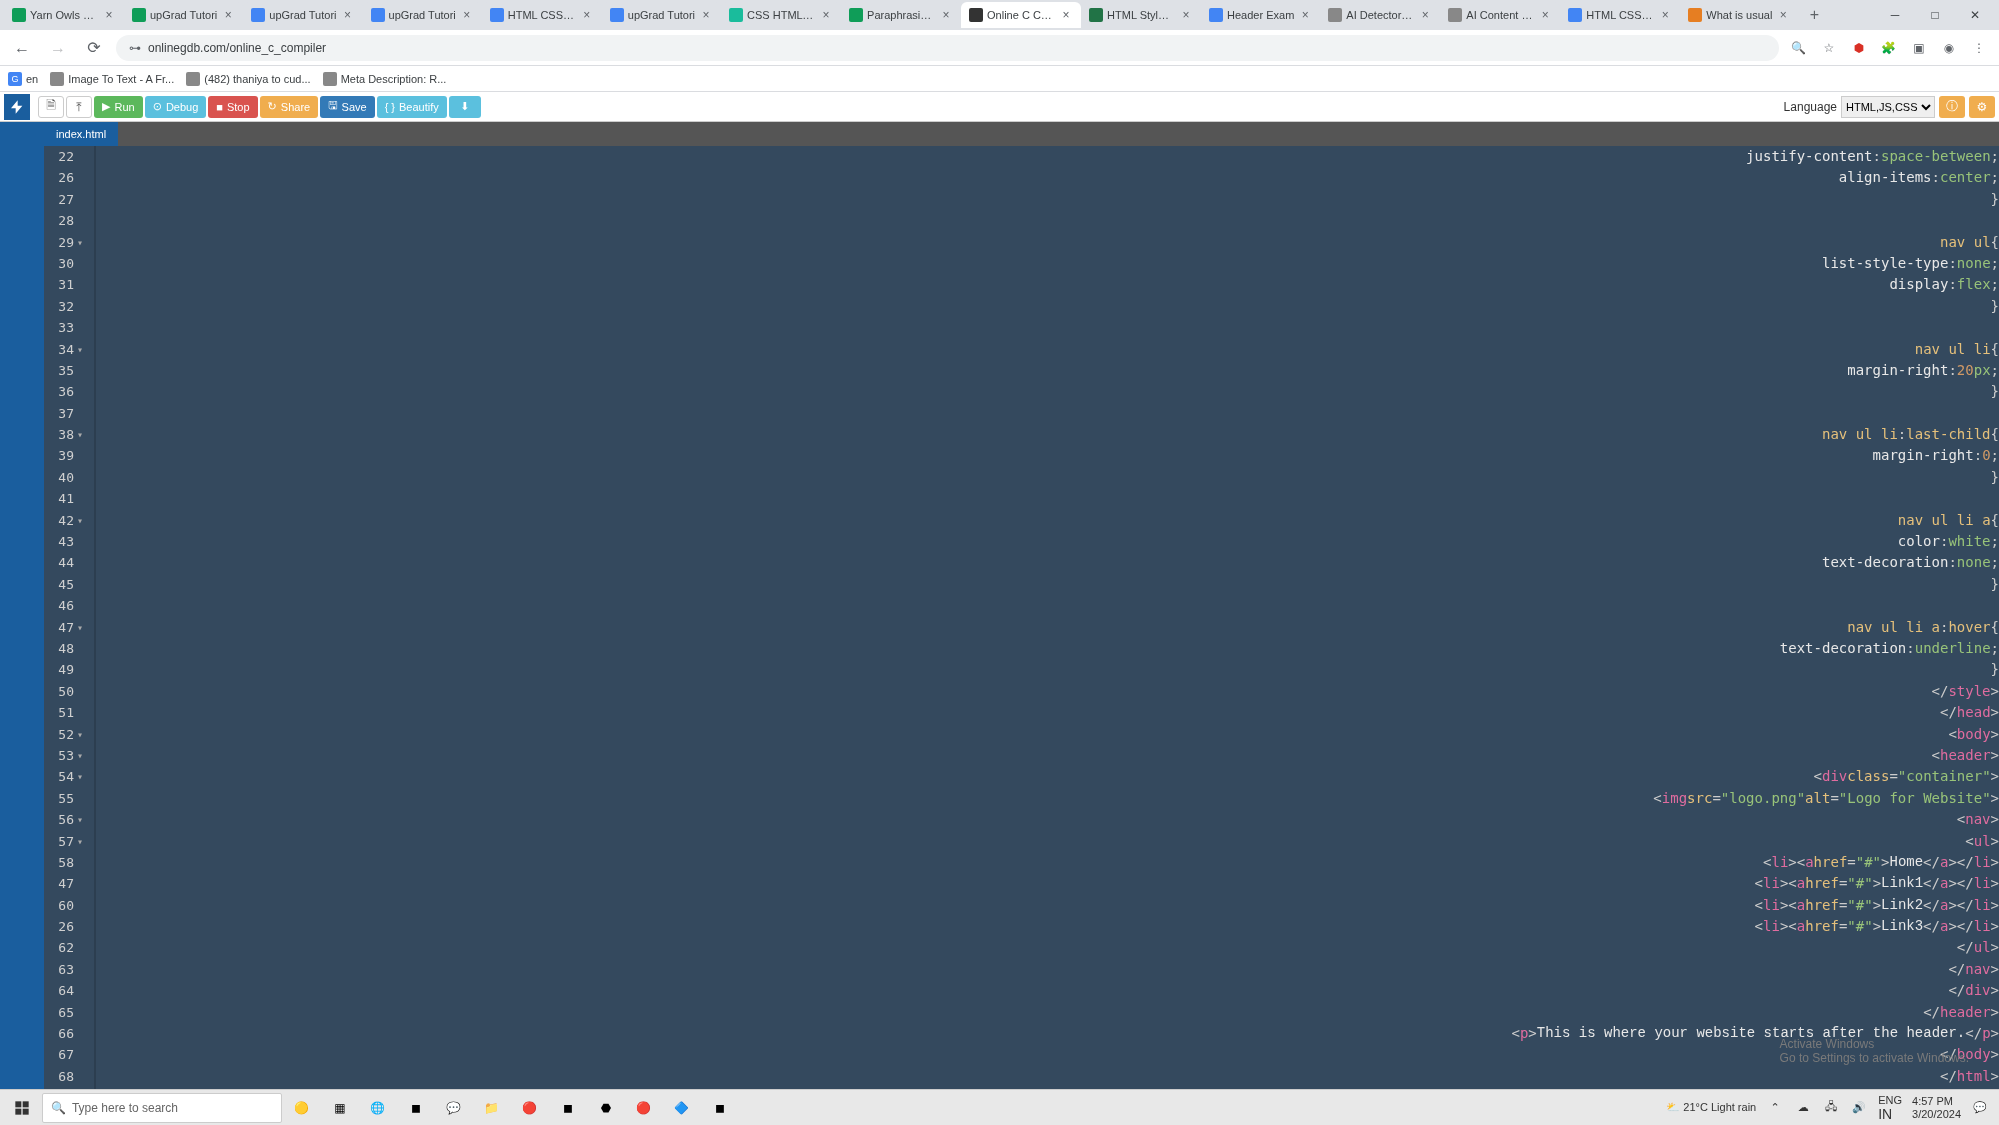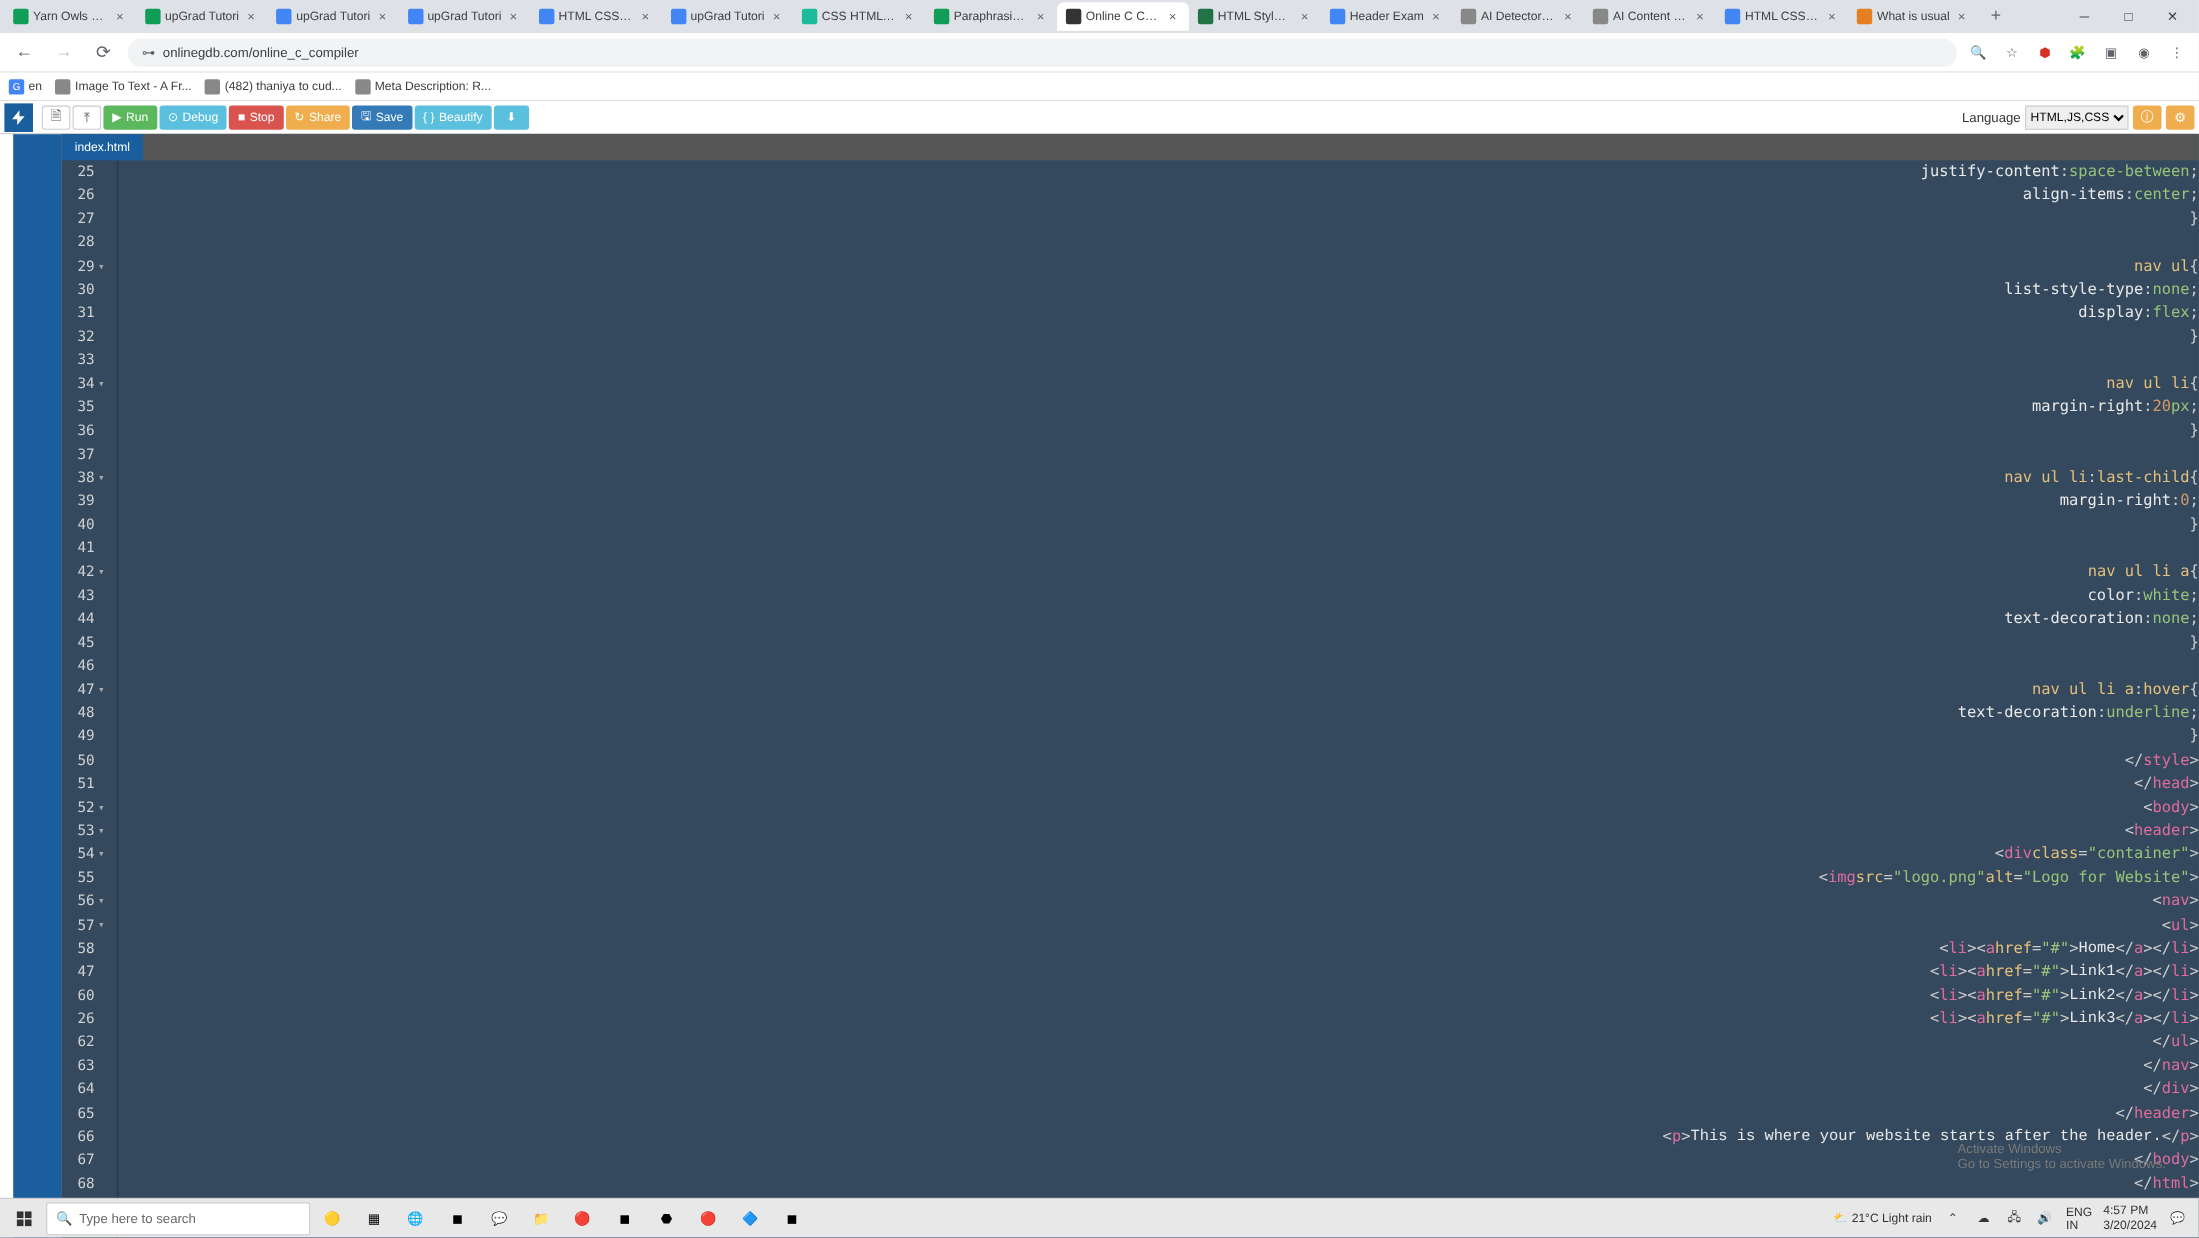--- a/index.html
+++ b/index.html
@@ -35,21 +35,21 @@
 .tb-btn { height:22px; padding:0 8px; display:flex; align-items:center; gap:4px; font-size:11px; color:#fff; border-radius:3px; margin-right:2px; cursor:pointer; }
 .tb-icon-btn { width:26px; height:22px; display:flex; align-items:center; justify-content:center; background:#fff; border:1px solid #ccc; border-radius:3px; margin-right:2px; color:#555; }
 .run-btn { background:#5cb85c; } .debug-btn { background:#5bc0de; } .stop-btn { background:#d9534f; }
 .share-btn { background:#f0ad4e; } .save-btn { background:#337ab7; } .beautify-btn { background:#5bc0de; }
 .download-btn { background:#5bc0de; width:32px; justify-content:center; }
 .lang-area { margin-left:auto; display:flex; align-items:center; gap:4px; font-size:12px; color:#333; }
 .lang-select { height:22px; font-size:11px; border:1px solid #ccc; }
 .sq-btn { width:26px; height:22px; background:#f0ad4e; border-radius:3px; display:flex; align-items:center; justify-content:center; color:#fff; }
 
 
-.ide-body { display:flex; height:calc(100% - 122px);margin-left:12px; }
+.ide-body { display:flex; height:calc(100% - 122px); }
 .left-rail { width:44px; background:#1a5e9e; }
 .editor-wrap { flex:1; display:flex; flex-direction:column; background:#34495e; }
 .file-tabs { height:24px; display:flex; background:#555; }
 .file-tab { padding:0 12px; background:#1a5e9e; color:#fff; font-size:11px; display:flex; align-items:center; }
 
 
 .editor { flex:1; display:flex; background:#34495e; font-family:Consolas,monospace; font-size:14px; line-height:21.4px; color:#e8e8e8; overflow:auto; position:relative; }
 .gutter { width:52px; background:#34495e; text-align:right; padding-right:8px; color:#d0d0d0; font-size:13px; user-select:none; border-right:2px solid #2c3e50; }
 .fold { width:12px; color:#aaa; font-size:10px; text-align:center; }
 .gut-row { display:flex; justify-content:flex-end; height:21.4px; align-items:center; }
@@ -226,21 +226,21 @@
 
 <div class="ide-body">
   <div class="left-rail"></div>
   <div class="editor-wrap">
     <div class="file-tabs">
       <div class="file-tab">index.html</div>
     </div>
     <div class="editor">
       <div class="gutter" id="gutter-mount">
           <div class="gut-row">
-            <span class="gut-num">25</span>
+            <span class="gut-num">22</span>
             <span class="fold"></span>
           </div>
           <div class="gut-row">
             <span class="gut-num">26</span>
             <span class="fold"></span>
           </div>
           <div class="gut-row">
             <span class="gut-num">27</span>
             <span class="fold"></span>
           </div>
@@ -443,20 +443,20 @@
   <div class="tb-item">⬣</div>
   <div class="tb-item">🔴</div>
   <div class="tb-item">🔷</div>
   <div class="tb-item">◼</div>
   <div class="tray">
     <span>⛅ <span>21°C  Light rain</span></span>
     <span class="tray-icon">⌃</span>
     <span class="tray-icon">☁</span>
     <span class="tray-icon">🖧</span>
     <span class="tray-icon">🔊</span>
-    <span><span>ENG</span><br><span style="font-size:11px">IN</span></span>
+    <span><span>ENG</span><br><span style="font-size:14px">IN</span></span>
     <div class="clock">
       <div>4:57 PM</div>
       <div>3/20/2024</div>
     </div>
     <span class="tray-icon">💬</span>
   </div>
 </div>
 
 </body></html>

